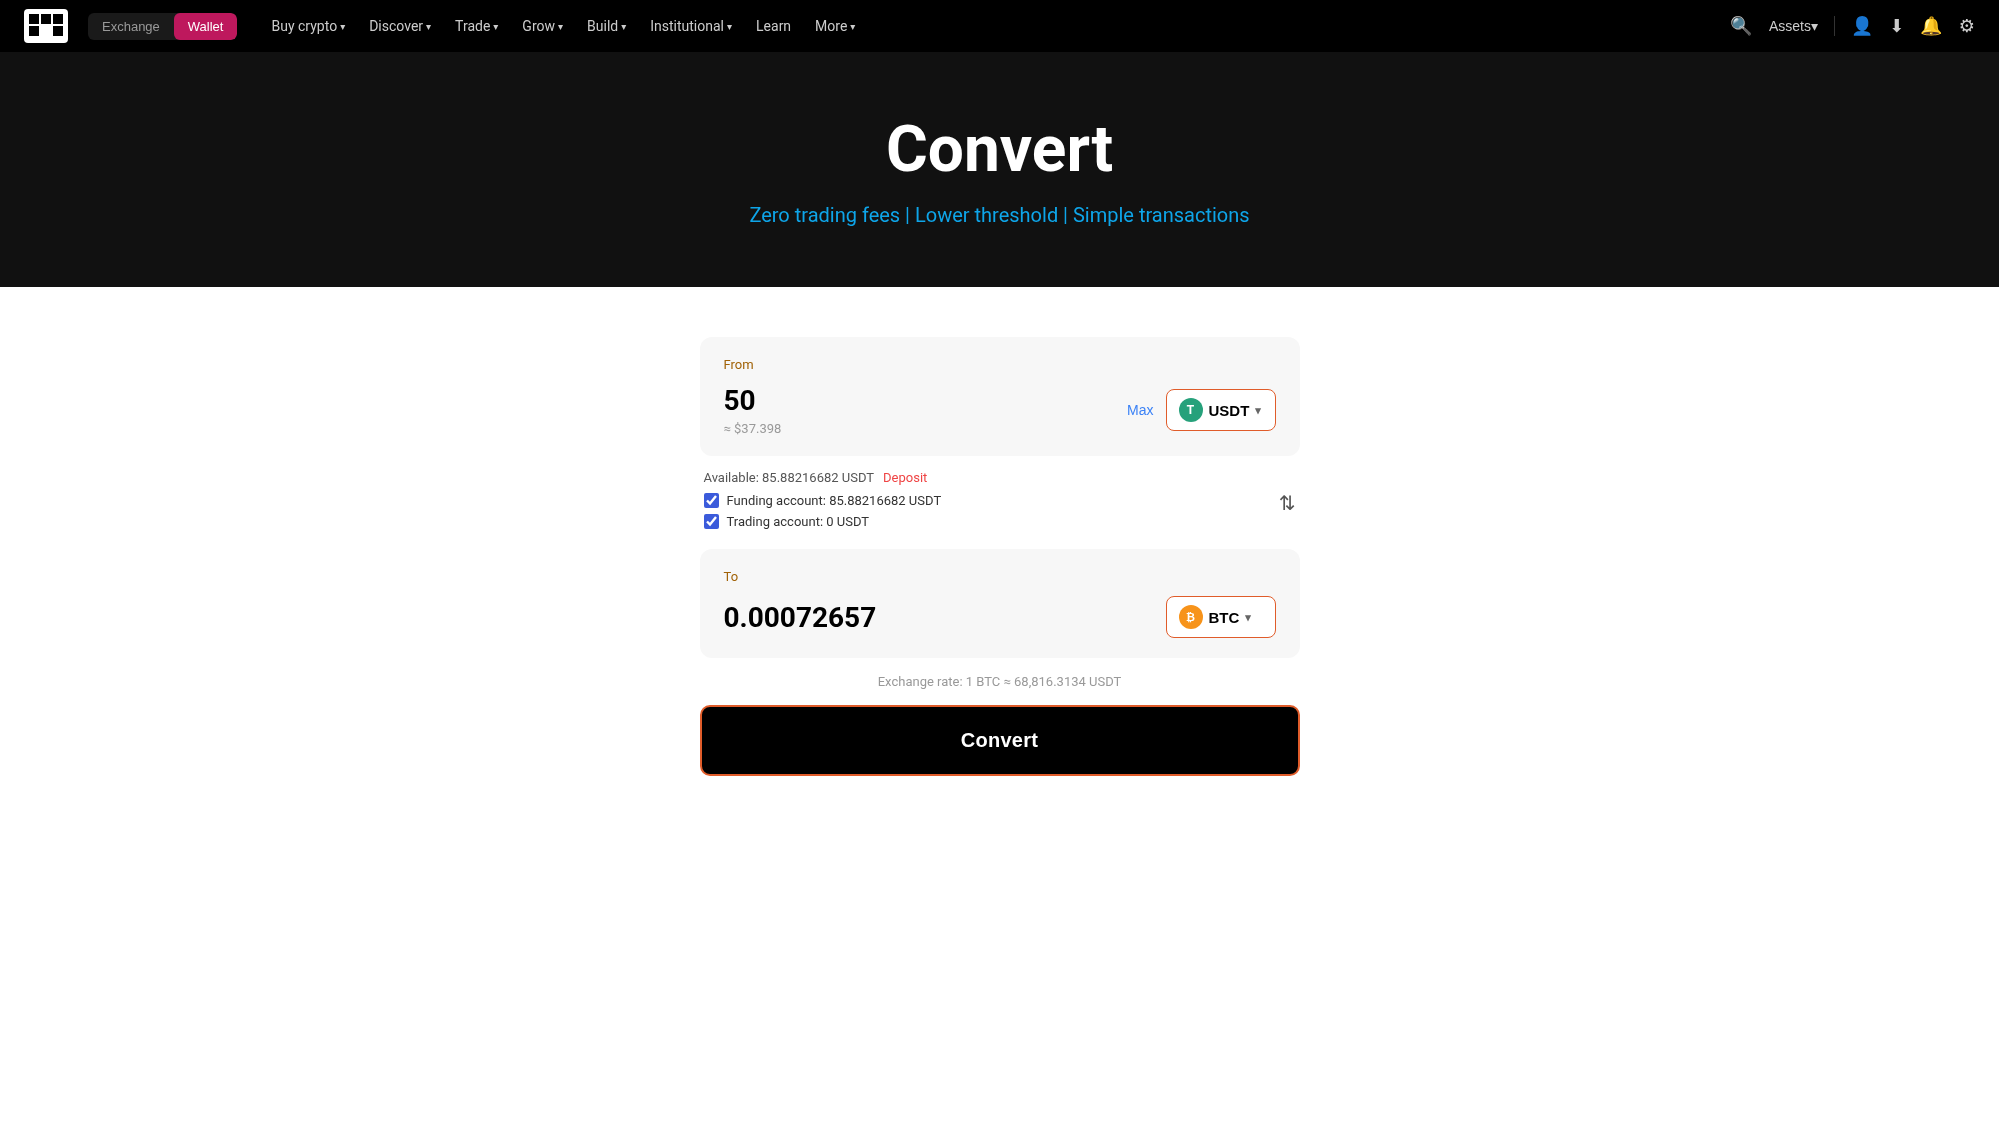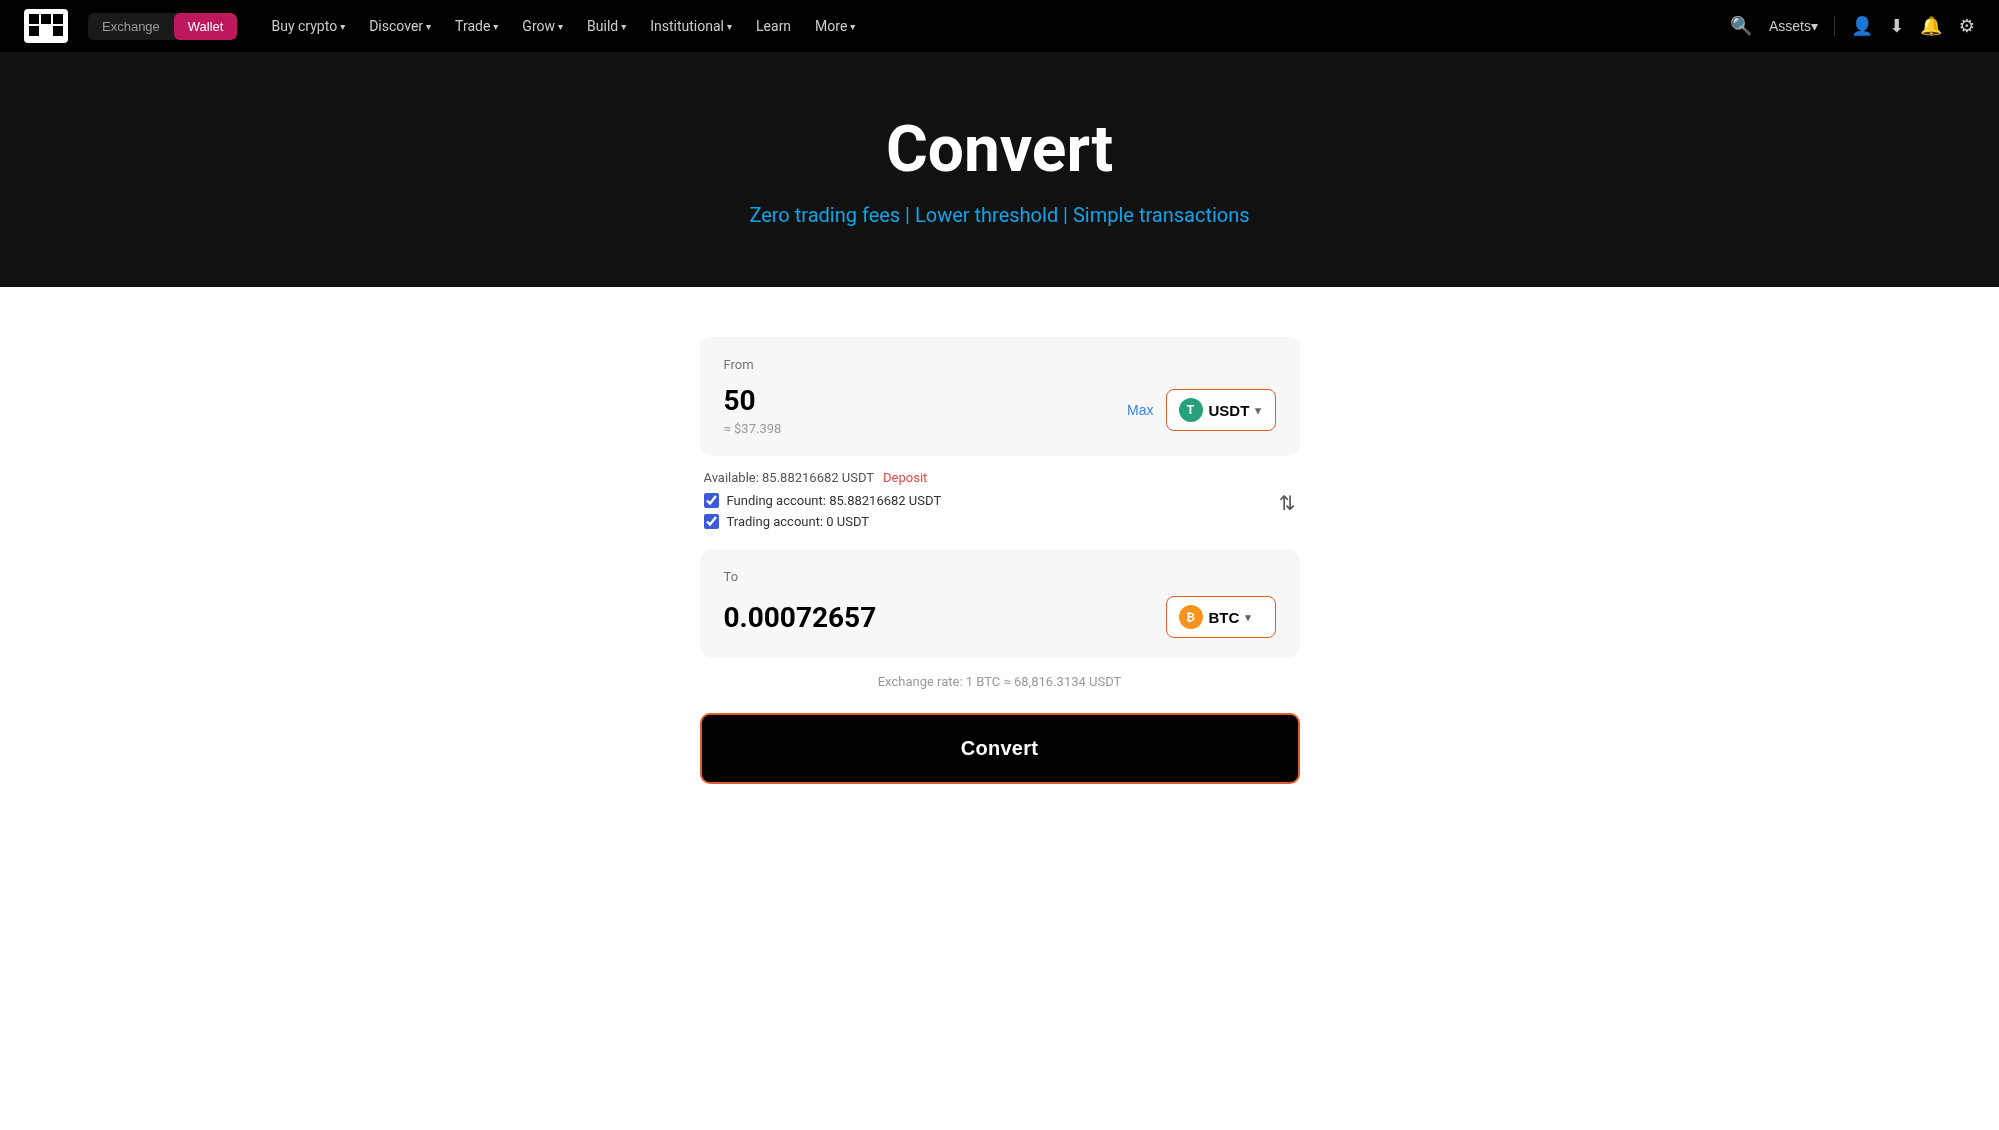--- a/index.html
+++ b/index.html
@@ -112,21 +112,21 @@
 
     
     .panel {
       background: #f7f7f7;
       border-radius: 12px;
       padding: 20px 24px;
       margin-bottom: 0;
     }
     .panel-label {
       font-size: 13px;
-      color: #737373;
+      color: #a16207;
       margin-bottom: 12px;
     }
     .panel-row {
       display: flex;
       align-items: center;
       justify-content: space-between;
     }
     .panel-amount {
       font-size: 28px;
       font-weight: 700;
@@ -220,21 +220,21 @@
       cursor: pointer;
       font-size: 20px;
       color: #555;
     }
 
     
     .exchange-rate {
       text-align: center;
       font-size: 13px;
       color: #999;
-      margin: 16px 0 24px;
+      margin: 16px 0 16px;
     }
 
     
     .convert-btn {
       width: 100%;
       background: #000;
       color: #fff;
       border: 2px solid #e05c2a;
       border-radius: 10px;
       padding: 22px;

